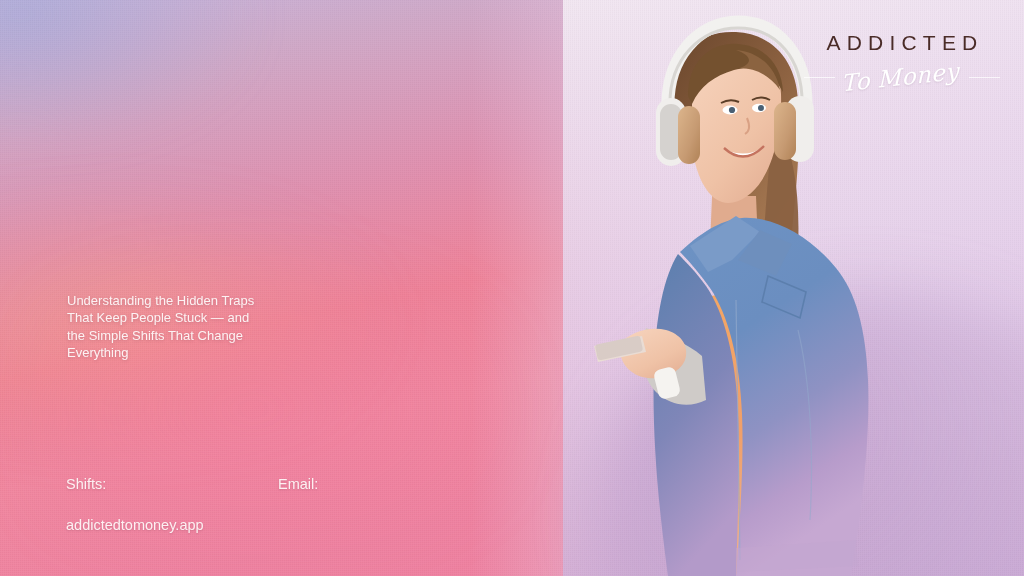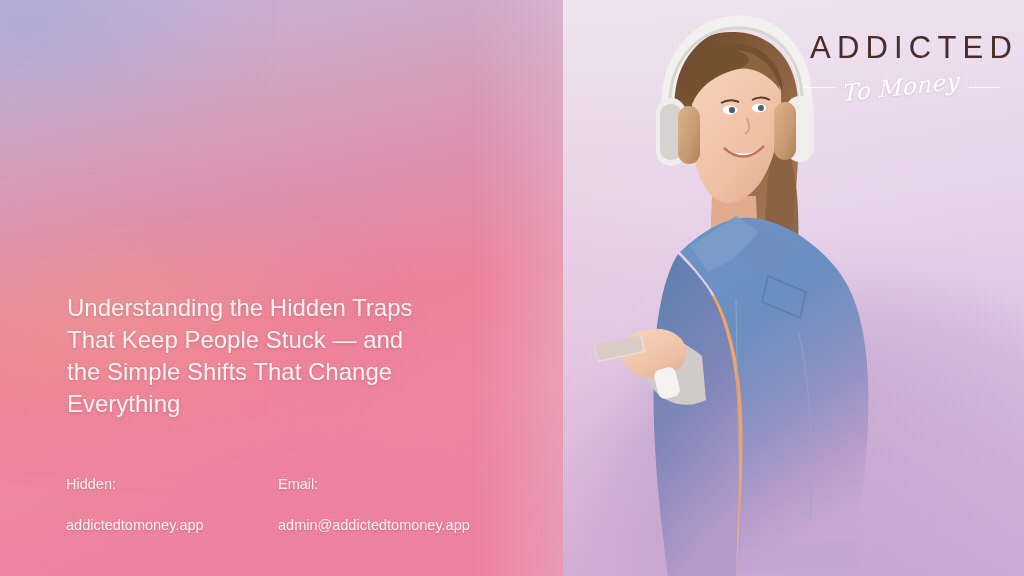--- a/index.html
+++ b/index.html
@@ -88,21 +88,21 @@
   }
 
   
   .logo {
     position:absolute; top:32px; right:24px;
     width:196px;
     text-align:center;
     z-index:7;
   }
   .logo-word {
-    font-size:31px;
+    font-size:21px;
     font-weight:400;
     letter-spacing:6.2px;
     color:#4a2c28;
     line-height:1;
     text-indent:6px;
     white-space:nowrap;
   }
   .logo-sub {
     position:relative;
     margin-top:7px;
@@ -154,21 +154,21 @@
     letter-spacing:-0.6px;
     color:#ffffff;
     text-shadow:2px 3px 5px rgba(92,52,66,0.30);
     white-space:pre-line;
   }
   .headline .accent { color:#5b3a35; }
 
   .subtitle {
     position:absolute; top:292px; left:1px;
     width:400px;
-    font-size:24px;
+    font-size:13px;
     font-weight:400;
     line-height:1.33;
     color:#fdf2f3;
     text-shadow:0 1px 3px rgba(120,60,80,0.26);
     white-space:pre-line;
   }
 
   .contact {
     position:absolute; top:477px; left:0;
     display:flex;
@@ -334,23 +334,22 @@
   <div class="content">
 
 
     <p class="subtitle">Understanding the Hidden Traps
 That Keep People Stuck — and
 the Simple Shifts That Change
 Everything</p>
 
     <div class="contact">
       <div class="contact-col">
-        <div class="contact-label">Hidden:</div>
+        <div class="contact-label">Shifts:</div>
         <div class="contact-value">addictedtomoney.app</div>
       </div>
       <div class="contact-col">
         <div class="contact-label">Email:</div>
-        <div class="contact-value">admin@addictedtomoney.app</div>
       </div>
     </div>
 
   </div>
 </div>
 
 </body></html>

